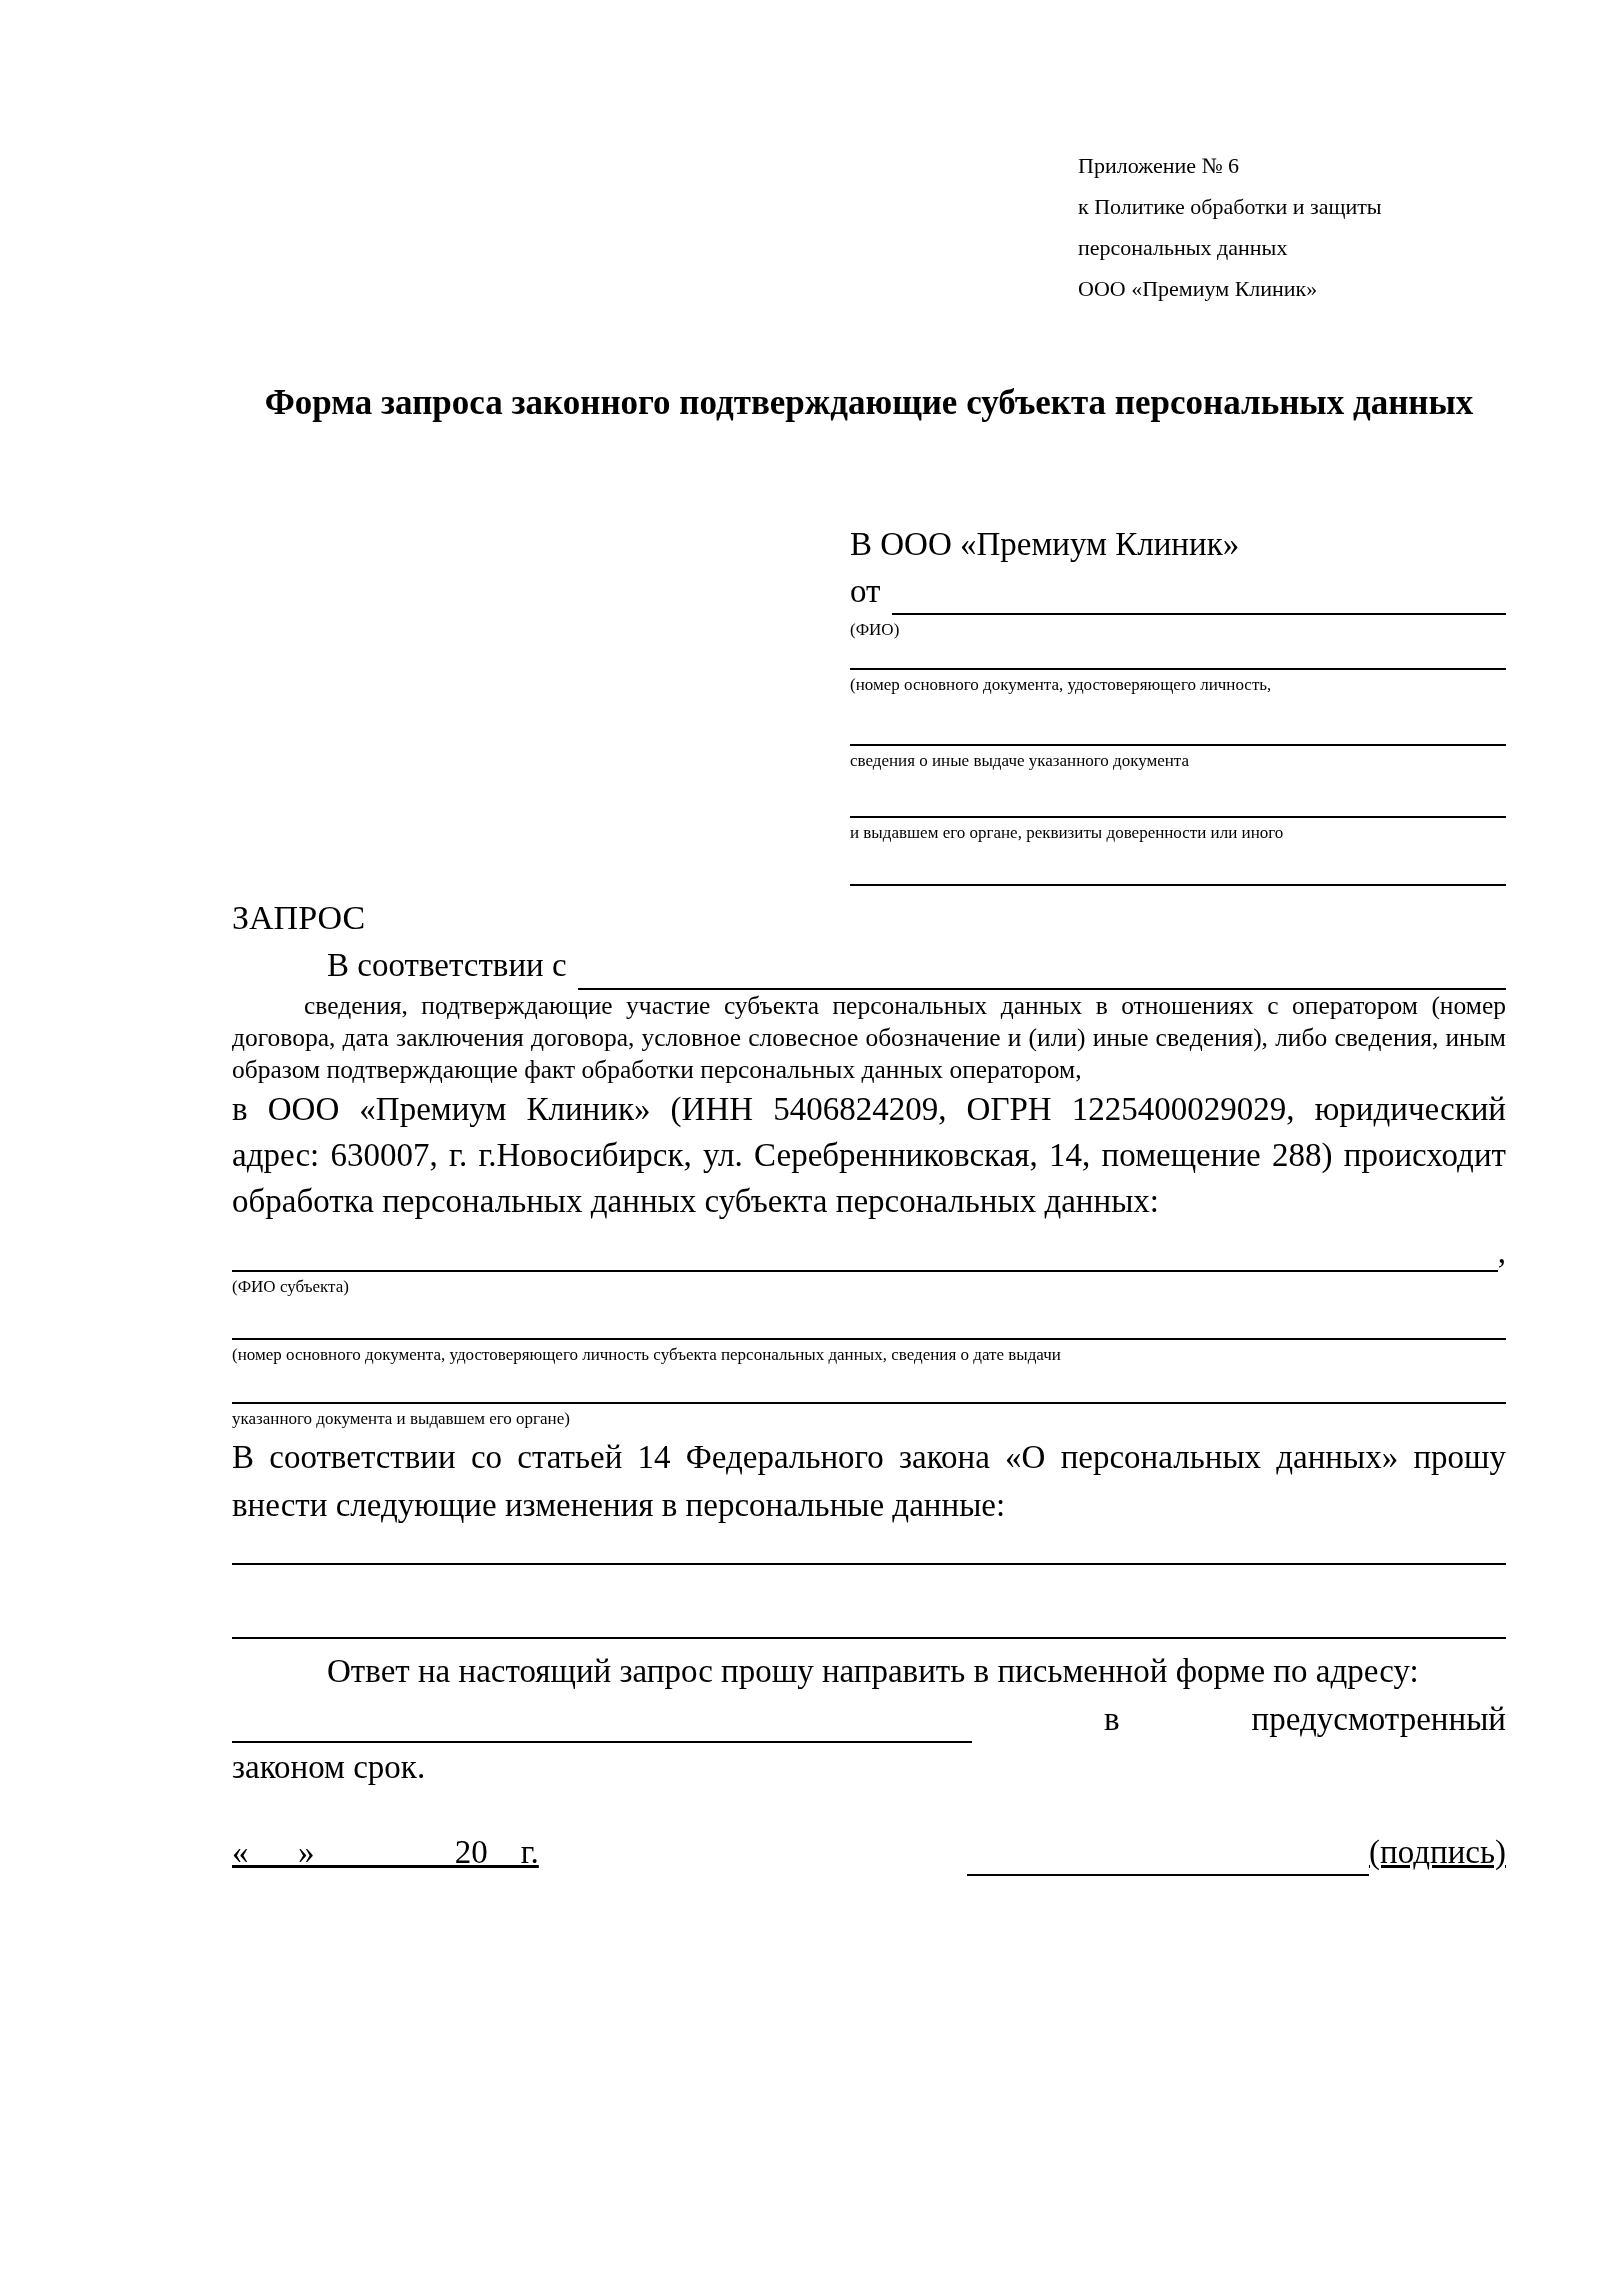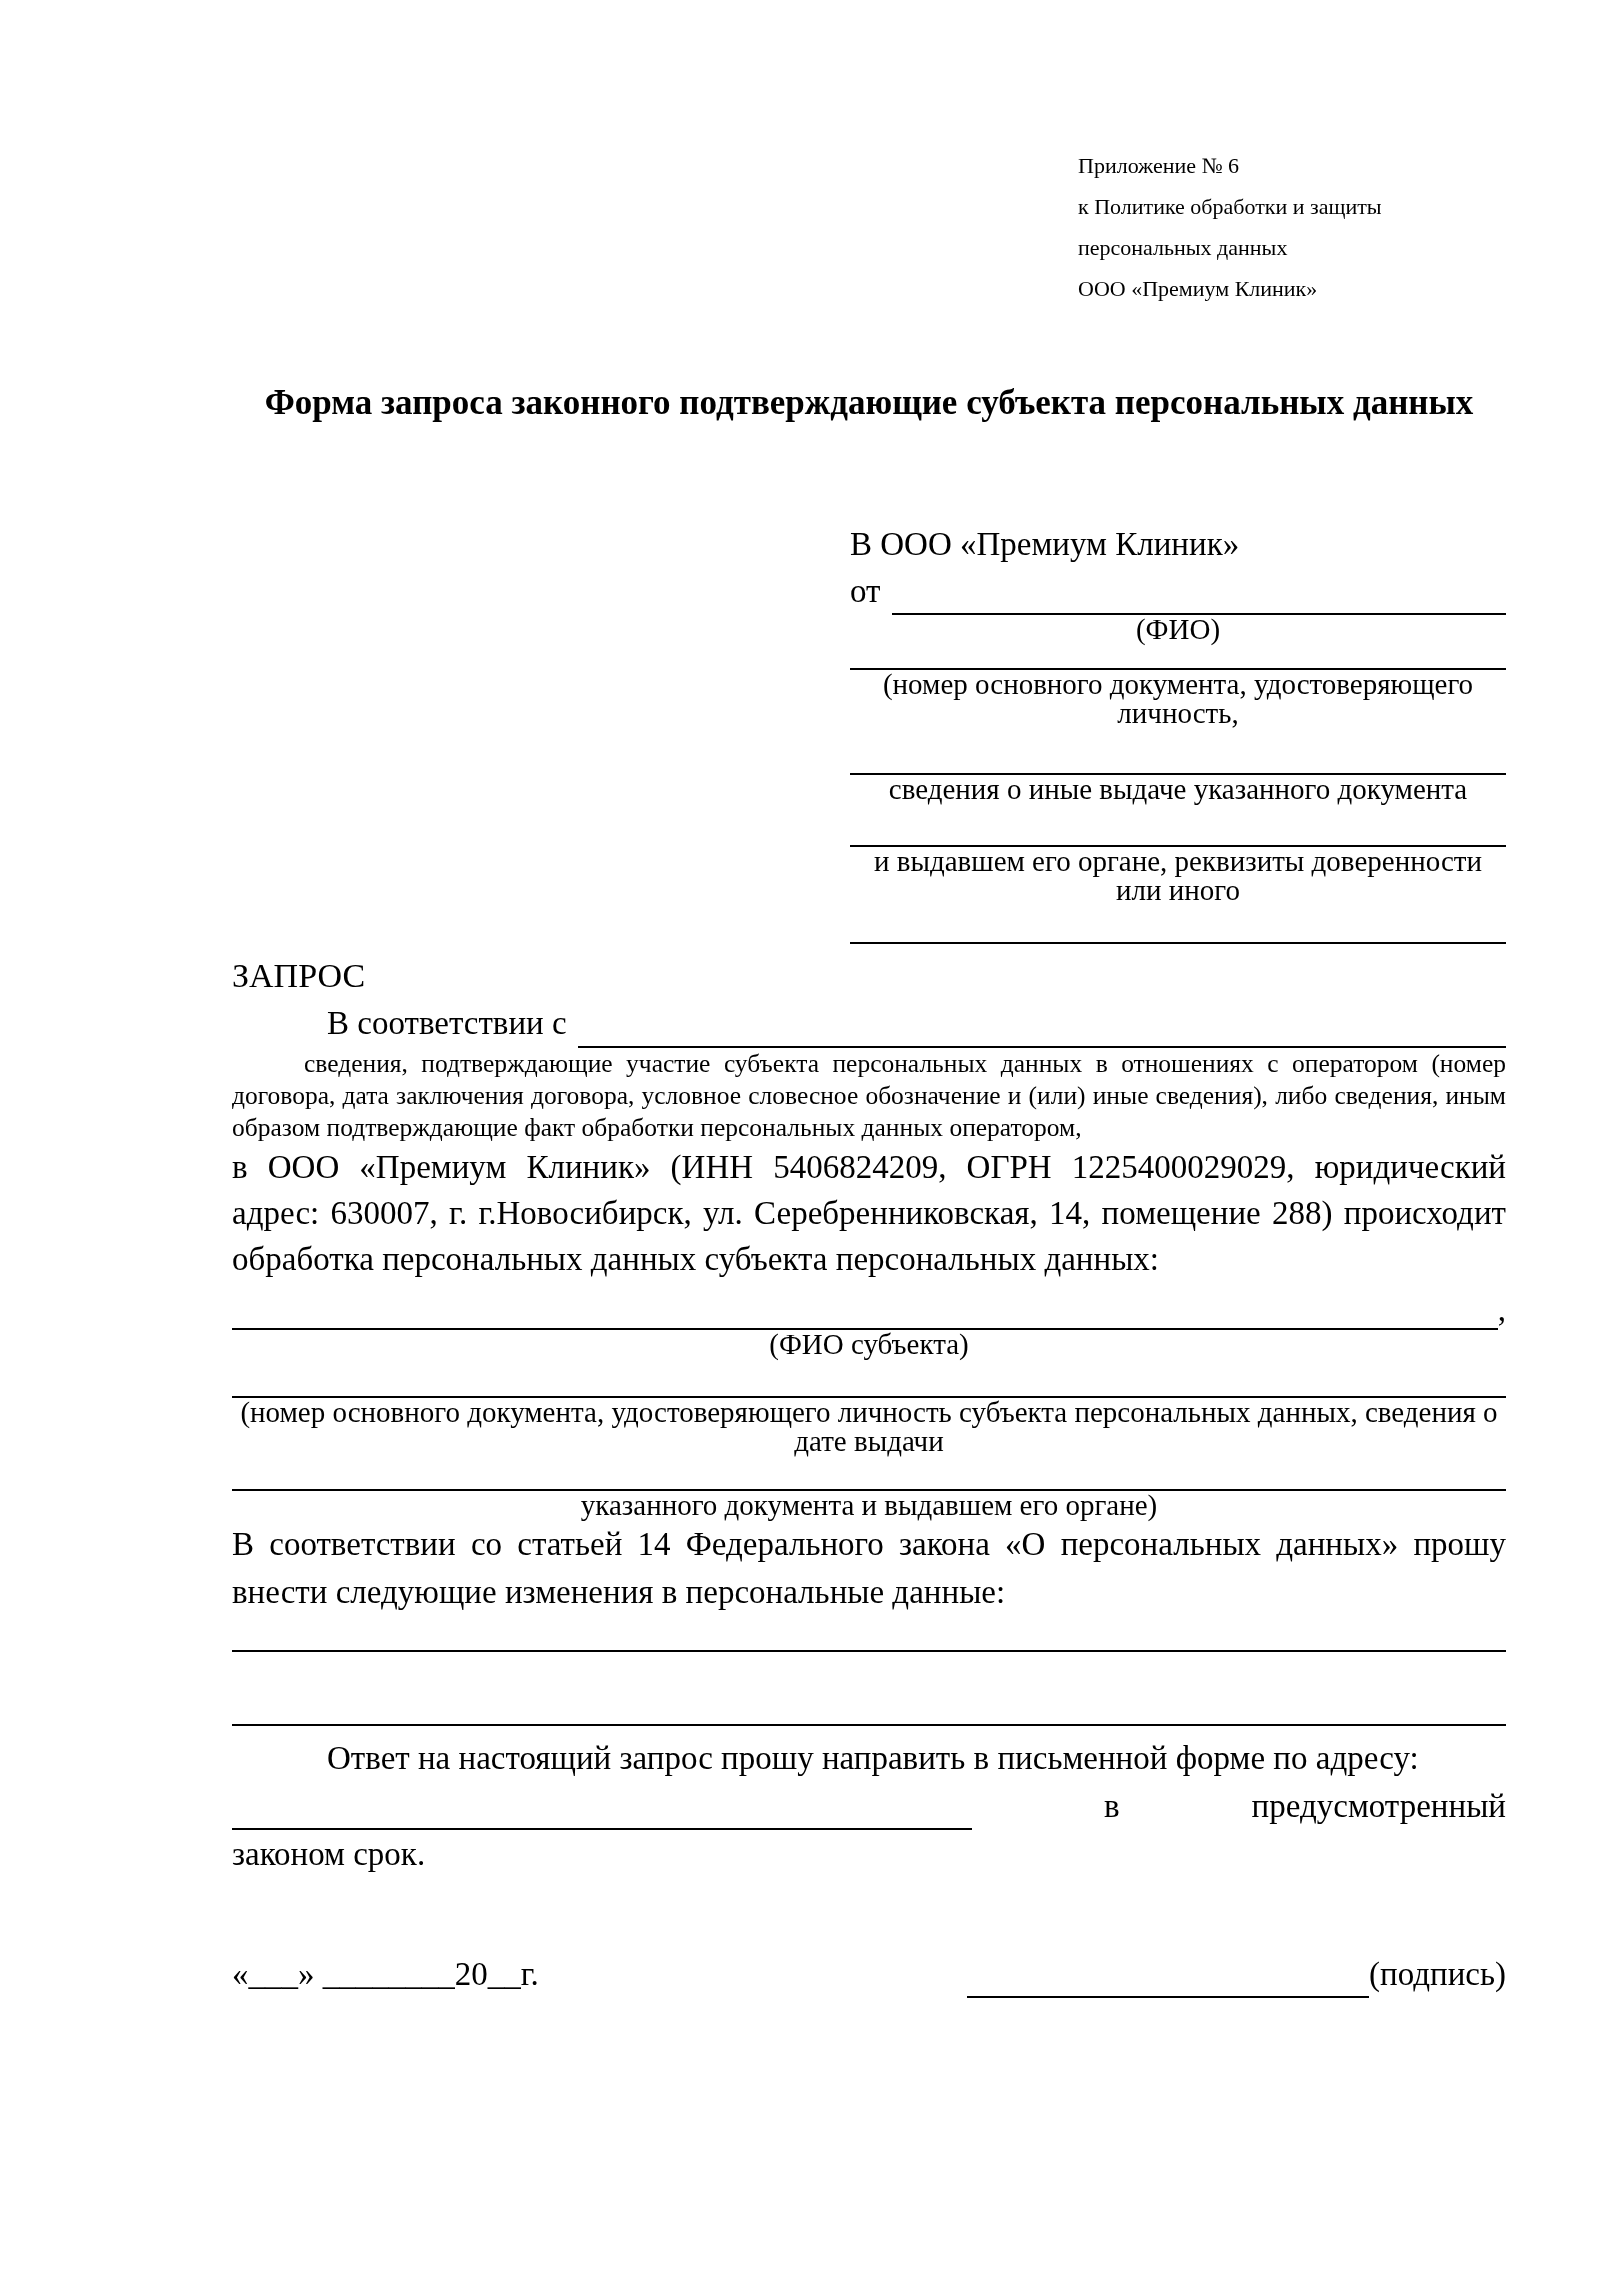--- a/index.html
+++ b/index.html
@@ -14,36 +14,36 @@
     box-sizing:border-box;
     padding:145px 115px 0 232px;
     overflow:hidden;
   }
   .appendix { margin-left:846px; font-size:22px; line-height:41px; }
   .doc-title { margin-top:69px; text-align:center; font-weight:700; font-size:35px; line-height:49px; }
   .addressee { margin-top:94px; margin-left:618px; }
   .addr-to { line-height:47px; }
   .from-row { display:flex; line-height:47px; }
   .fill { flex:1 1 auto; border-bottom:2.9px solid #000; margin-left:11.8px; }
-  .caption { font-size:29px; line-height:29px; text-align:center; }
+  .caption { font-size:17px; line-height:29px; }
   .blank-line { border-bottom:2.9px solid #000; }
   .h24 { height:23.5px; } .h46 { height:45px; } .h42 { height:41px; } .h38 { height:37px; } .h34 { height:33px; } .h20 { height:19.6px; }
   .zapros { margin-top:8px; text-align:left; font-size:34px; line-height:47px; }
   .accord { display:flex; line-height:49px; }
   .accord .lead { margin-left:95px; flex:none; }
   .fineprint { font-size:25.5px; line-height:32px; text-align:justify; text-indent:72px; }
   .op-para { line-height:46px; text-align:justify; }
   .fio-row { display:flex; align-items:flex-end; line-height:39px; margin-top:9.8px; }
   .fio-row .fill { align-self:stretch; margin-left:0; }
   .art14 { line-height:48px; text-align:justify; }
   .answer-l1 { text-indent:95px; line-height:48px; margin-top:7.8px; text-align:justify; }
   .answer-l2 { display:flex; justify-content:space-between; align-items:flex-end; line-height:48px; }
   .answer-l2 .addr-fill { width:740px; height:35px; border-bottom:2.9px solid #000; flex:none; }
   .answer-l3 { line-height:48px; }
-  .sign-row { display:flex; justify-content:space-between; align-items:flex-end; margin-top:73px; line-height:47px; }
+  .sign-row { display:flex; justify-content:space-between; align-items:flex-end; margin-top:38px; line-height:47px;text-decoration:underline; }
   .sig-right { display:flex; align-items:flex-end; }
   .sig-line { width:402px; height:35px; border-bottom:2.9px solid #000; }
   .mt14 { margin-top:13.7px; }
   .mt28 { margin-top:27.4px; }
 </style>
 </head>
 <body>
 
 <div class="page">
 

